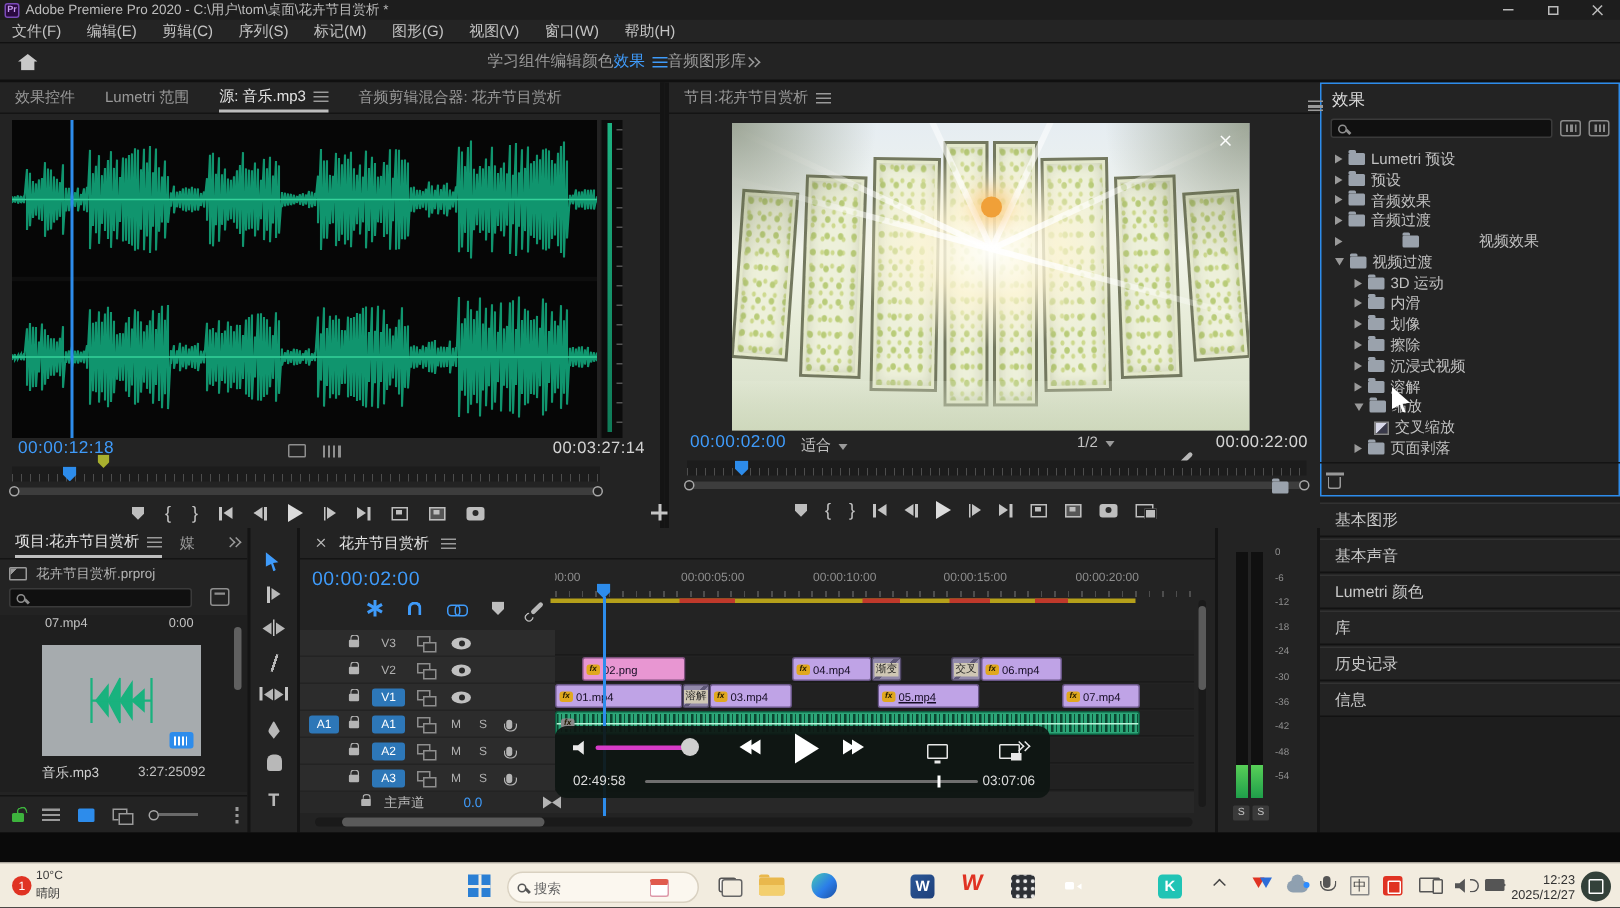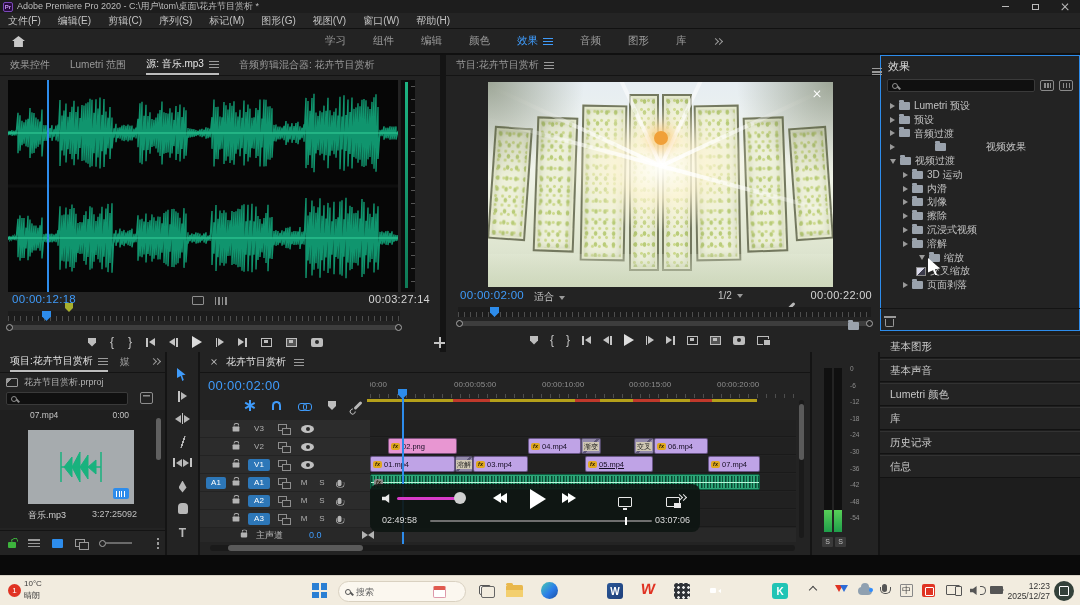--- a/index.html
+++ b/index.html
@@ -22,21 +22,21 @@
   .x-i::before,.x-i::after { content:""; position:absolute; left:50%; top:50%; width:9px; height:1.4px; background:#bbb; }
   .x-i::before { transform:translate(-50%,-50%) rotate(45deg); }
   .x-i::after  { transform:translate(-50%,-50%) rotate(-45deg); }
   #menubar { position:absolute; left:0; top:13px; width:1080px; height:16px; background:#242424; display:flex; align-items:center; padding-left:8px; gap:17px; border-bottom:1px solid #111; }
   .menu-item { font-size:10px; color:#c4c4c4; }
 
   
   #workspacebar { position:absolute; left:0; top:29px; width:1080px; height:26px; background:#232323; border-bottom:2px solid #101010; }
   .home-i { position:absolute; left:12px; top:7px; width:13px; height:11px; background:#c8c8c8;
     clip-path:polygon(50% 0,100% 45%,84% 45%,84% 100%,16% 100%,16% 45%,0 45%); }
-  #ws-tabs { position:absolute; left:325px; top:0; height:24px; display:flex; align-items:center; gap:27px; }
+  #ws-tabs { position:absolute; left:325px; top:0; height:24px; display:flex; align-items:center; }
   .ws-tab { font-size:10.5px; color:#9a9a9a; white-space:nowrap; display:flex; align-items:center; gap:5px; }
   .ws-tab.on { color:#3f9bfa; }
   .ham { width:10px; height:7px; border-top:1.5px solid #9a9a9a; border-bottom:1.5px solid #9a9a9a; position:relative; display:inline-block; }
   .ham::after { content:""; position:absolute; left:0; top:2px; width:100%; height:1.5px; background:#9a9a9a; }
   .ham.blue { border-color:#3f9bfa; } .ham.blue::after { background:#3f9bfa; }
   .chev2 { display:inline-flex; }
   .chev2 i { width:5px; height:5px; border-right:1.5px solid #9a9a9a; border-top:1.5px solid #9a9a9a; transform:rotate(45deg); margin-left:-1px; }
 
   
   .tabstrip { position:absolute; left:0; top:0; right:0; height:21px; background:#232323; border-bottom:1px solid #141414; display:flex; align-items:center; padding-left:10px; gap:20px; }
@@ -577,20 +577,25 @@
             <span>Lumetri 预设</span>
           </div>
           <div class="tree-row" style="padding-left: 10px;">
             <i class="tri-e"></i>
             <i class="folder-g"></i>
             <span>预设</span>
           </div>
           <div class="tree-row" style="padding-left: 10px;">
             <i class="tri-e"></i>
             <i class="folder-g"></i>
+            <span>音频效果</span>
+          </div>
+          <div class="tree-row" style="padding-left: 10px;">
+            <i class="tri-e"></i>
+            <i class="folder-g"></i>
             <span>音频过渡</span>
           </div>
           <div class="tree-row" style="padding-left: 10px; gap: 40px;">
             <i class="tri-e"></i>
             <i class="folder-g"></i>
             <span>视频效果</span>
           </div>
           <div class="tree-row" style="padding-left: 10px;">
             <i class="tri-e down"></i>
             <i class="folder-g"></i>
@@ -619,21 +624,21 @@
           <div class="tree-row" style="padding-left: 23px;">
             <i class="tri-e"></i>
             <i class="folder-g"></i>
             <span>沉浸式视频</span>
           </div>
           <div class="tree-row" style="padding-left: 23px;">
             <i class="tri-e"></i>
             <i class="folder-g"></i>
             <span>溶解</span>
           </div>
-          <div class="tree-row" style="padding-left: 39px;">
+          <div class="tree-row" style="padding-left: 23px;">
             <i class="tri-e down"></i>
             <i class="folder-g"></i>
             <span>缩放</span>
           </div>
           <div class="tree-row" style="padding-left: 36px;">
             <i class="trans-g"></i>
             <span>交叉缩放</span>
           </div>
           <div class="tree-row" style="padding-left: 23px;">
             <i class="tri-e"></i>

